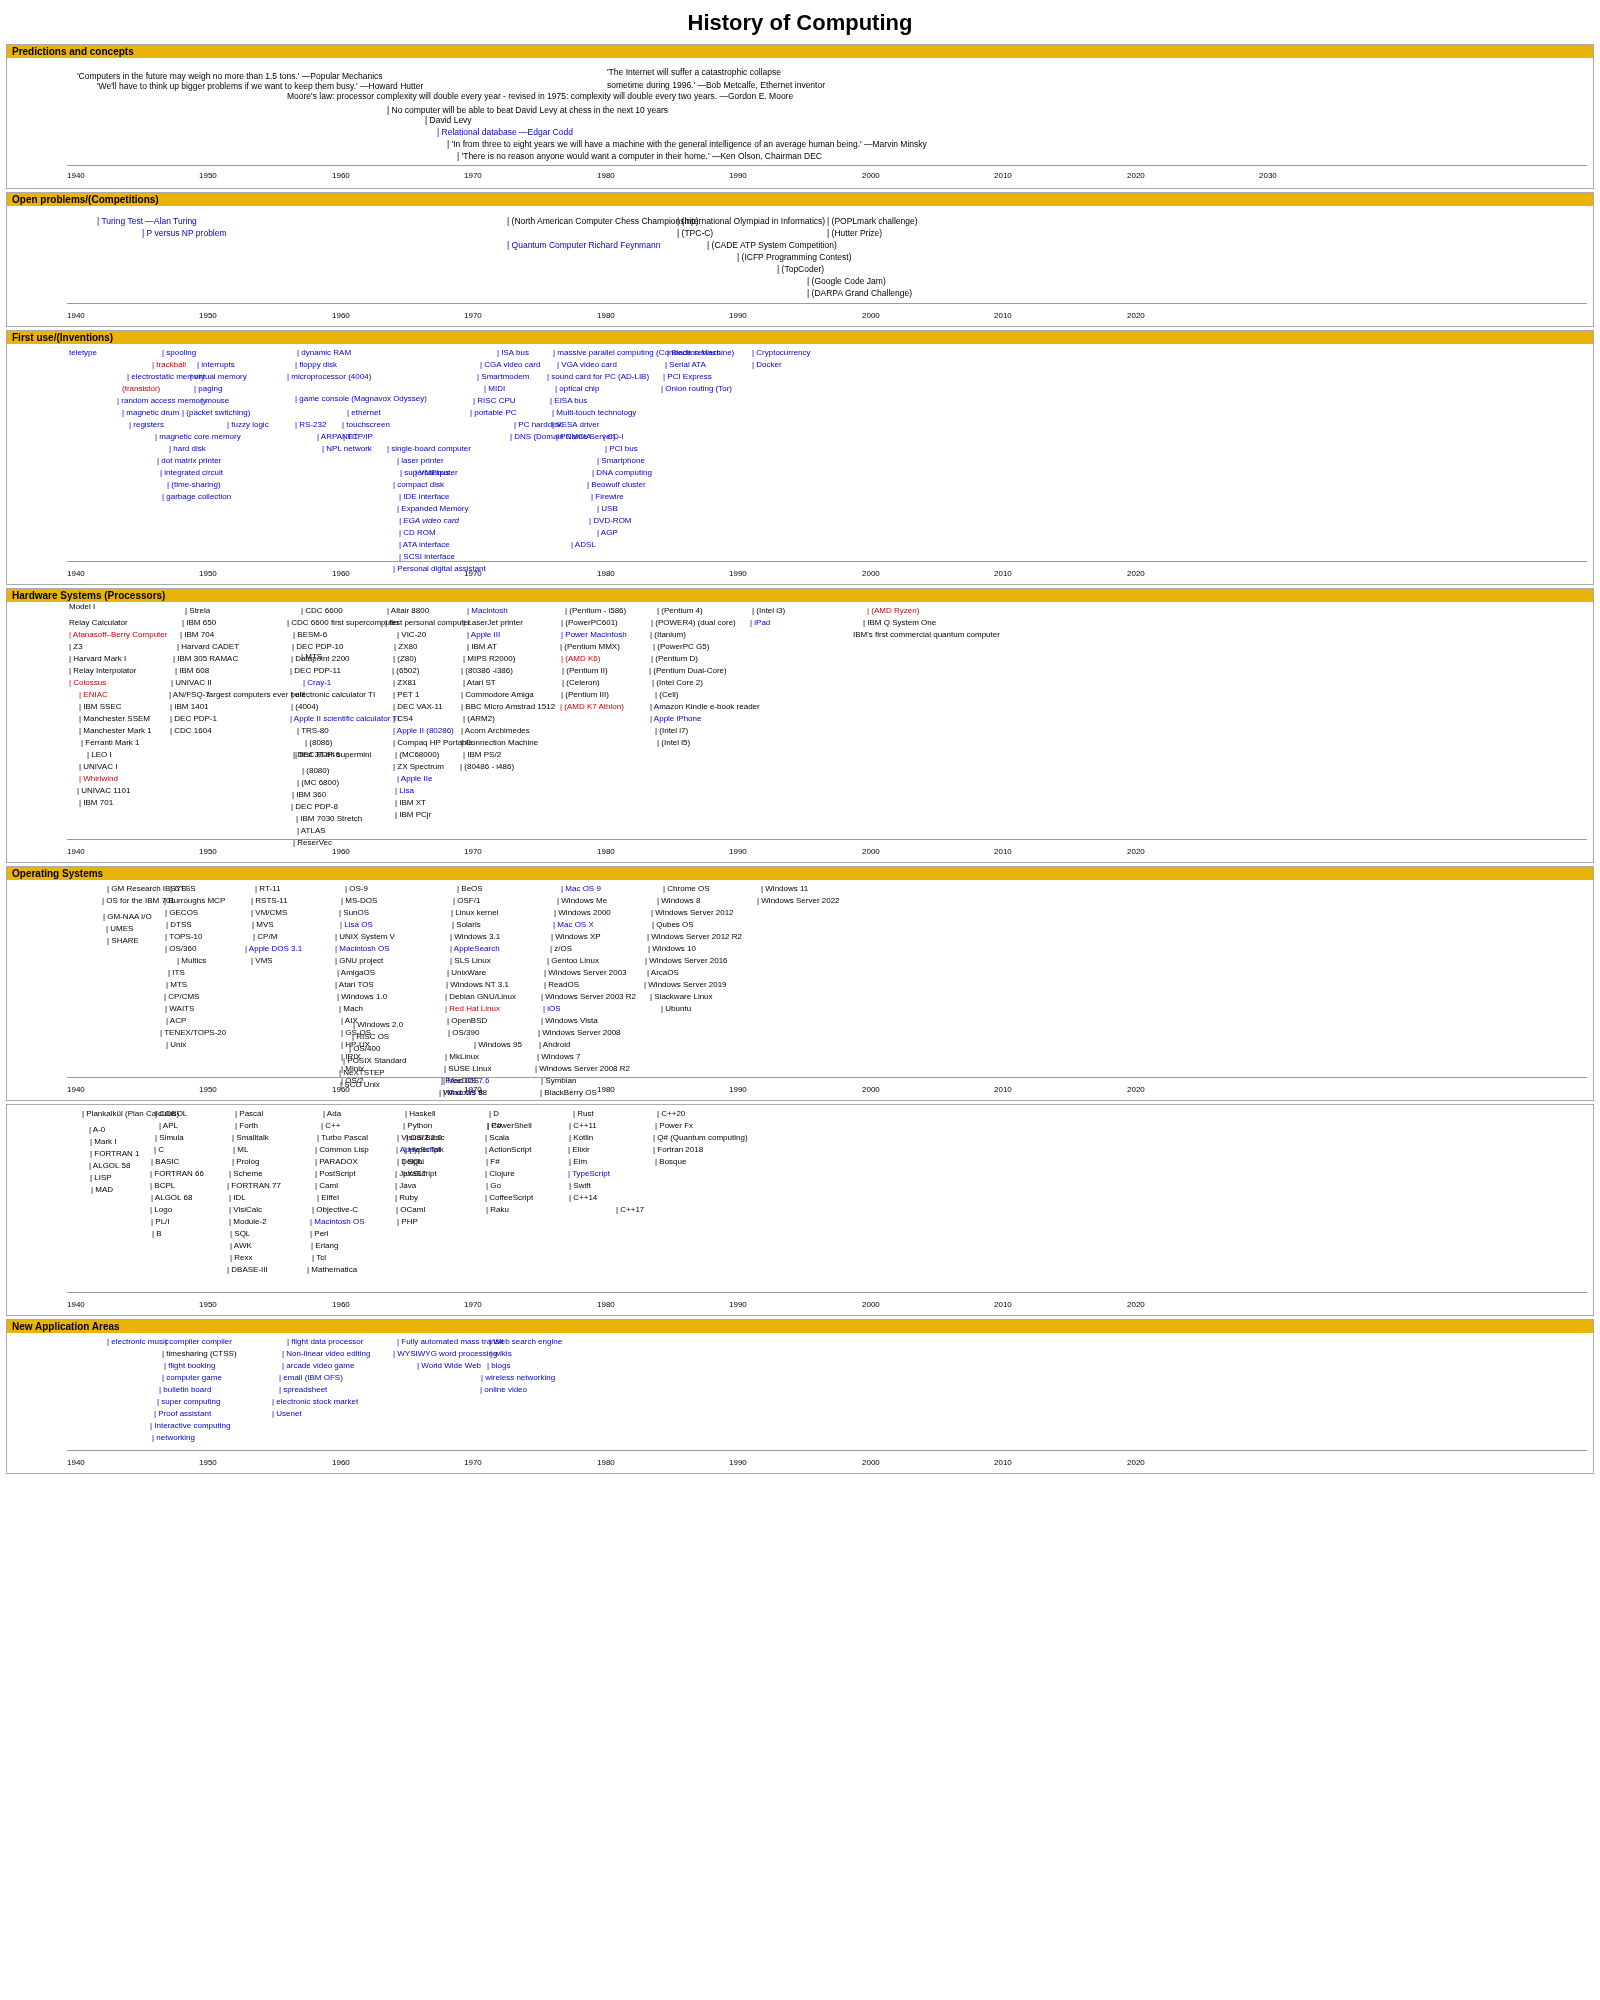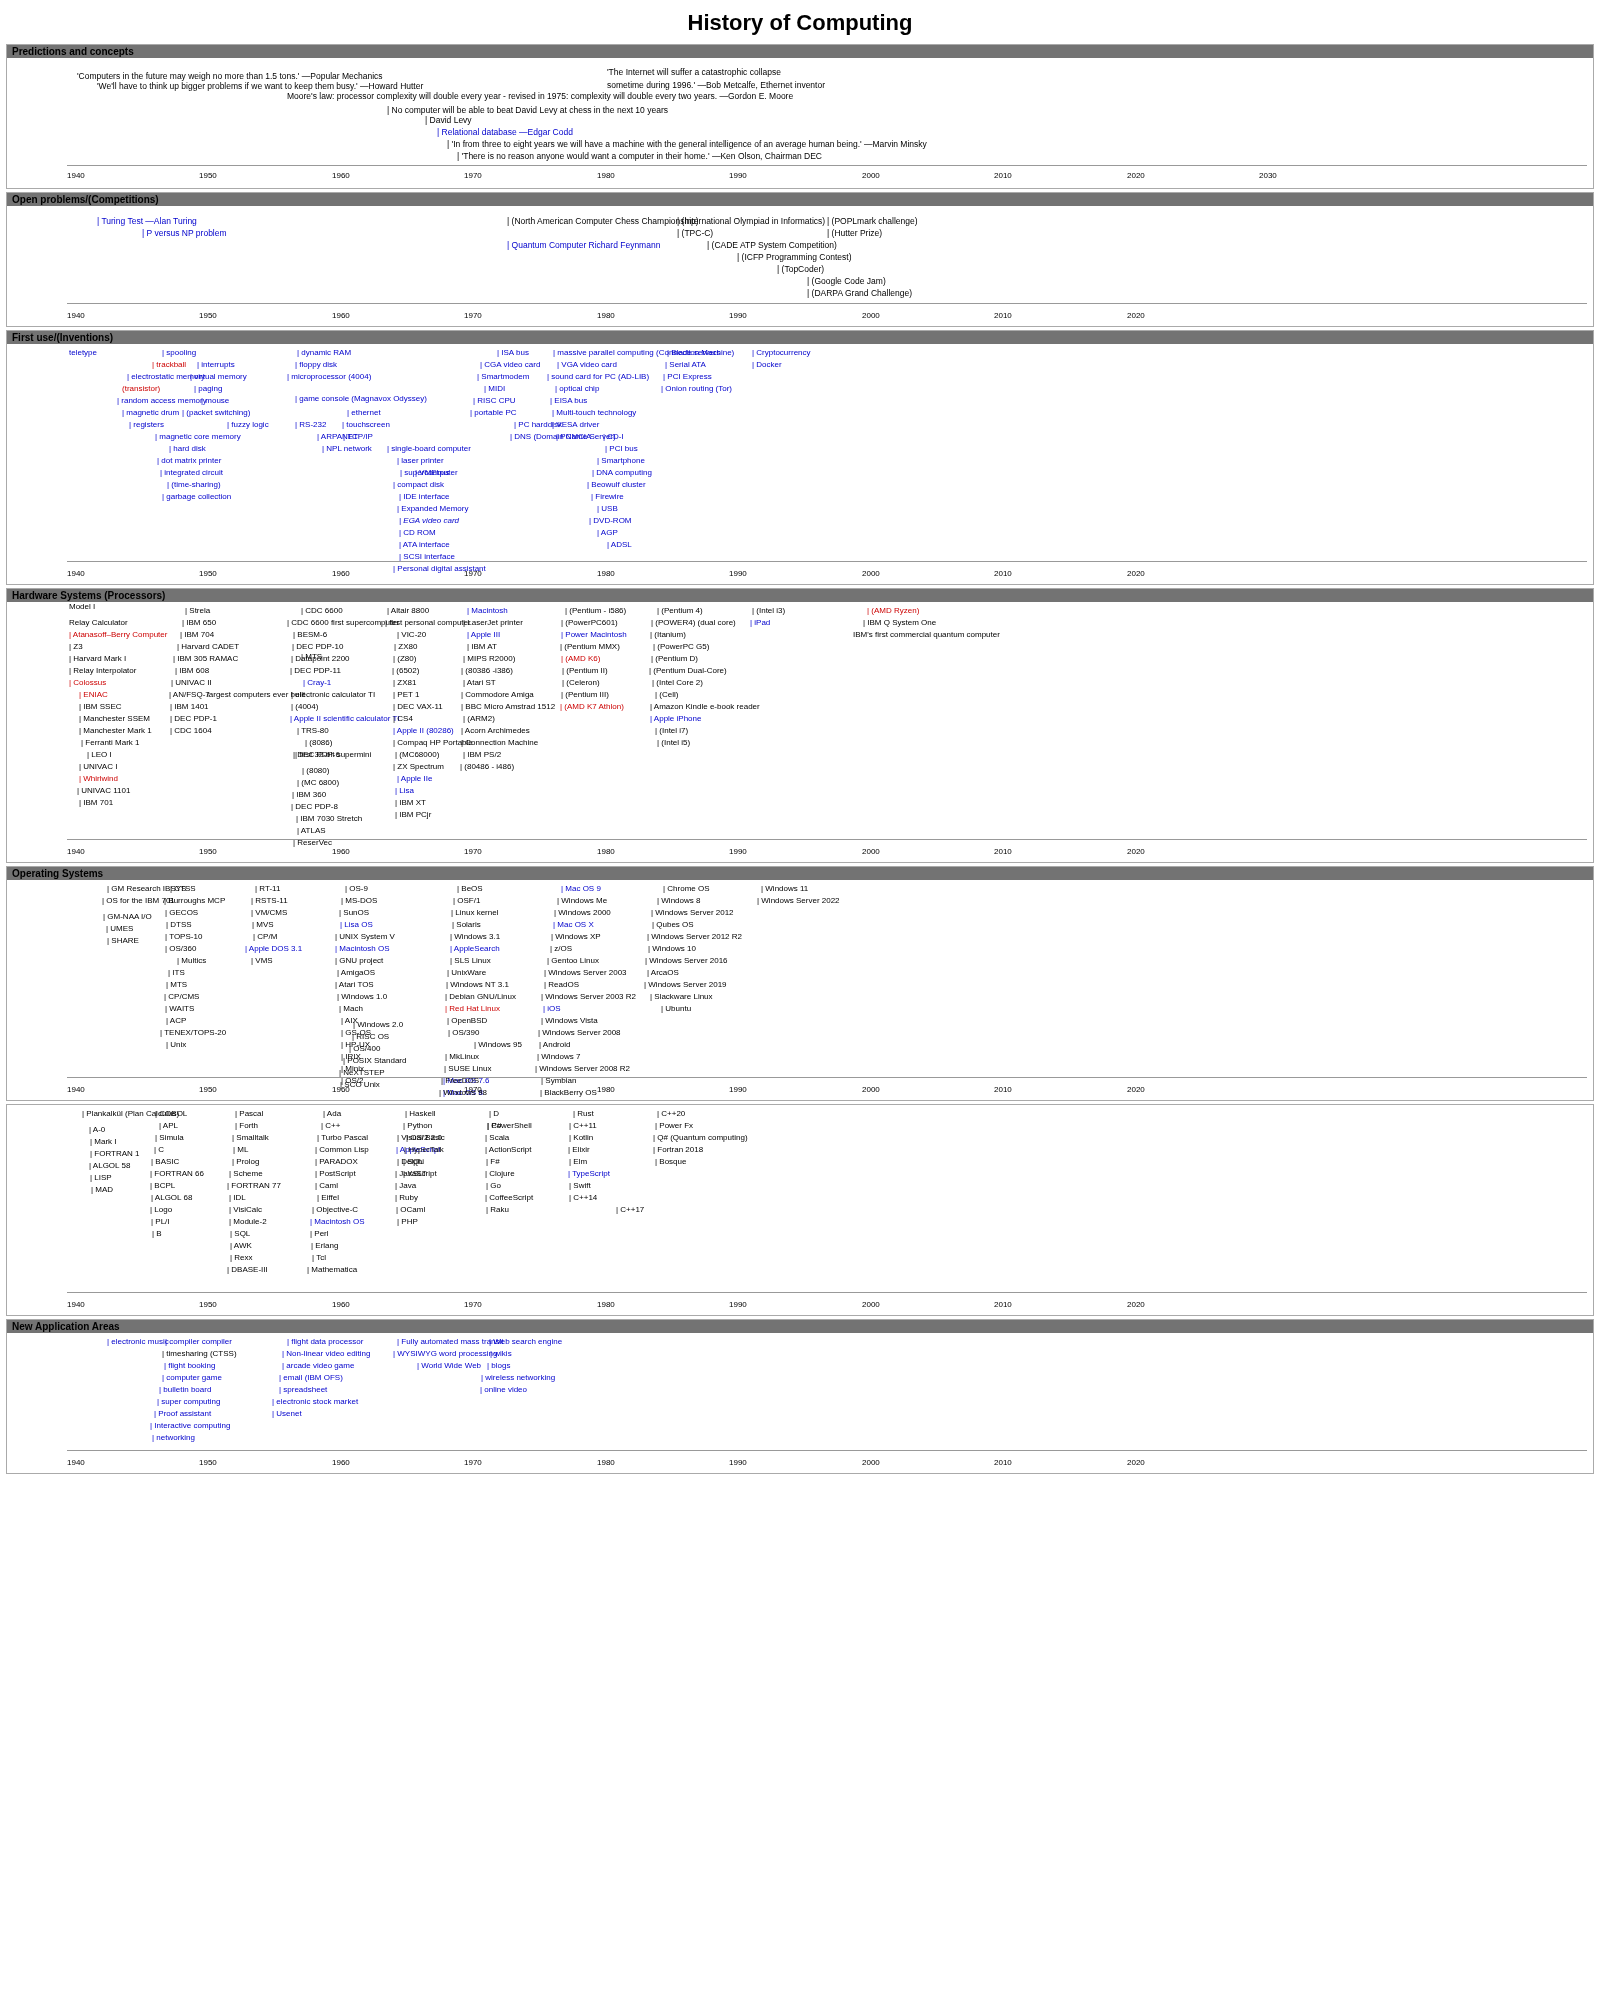--- a/index.html
+++ b/index.html
@@ -27,21 +27,21 @@
       background: #fff;
     }
 
     
     .section-wrap {
       border: 1px solid #aaa;
       margin: 3px 6px;
     }
 
     .sec-title {
-      background: #737373;
+      background: #eab308;
       font-weight: bold;
       font-size: 10px;
       padding: 1px 5px;
     }
 
     .sec-body {
       position: relative;
       background: #fff;
     }
   </style>
@@ -196,21 +196,21 @@
       <div style="position:absolute;left:596px;top:88px;" class="blue">| CD-I</div>
 
       <div style="position:absolute;left:598px;top:100px;" class="blue">| PCI bus</div>
       <div style="position:absolute;left:590px;top:112px;" class="blue">| Smartphone</div>
       <div style="position:absolute;left:585px;top:124px;" class="blue">| DNA computing</div>
       <div style="position:absolute;left:580px;top:136px;" class="blue">| Beowulf cluster</div>
       <div style="position:absolute;left:584px;top:148px;" class="blue">| Firewire</div>
       <div style="position:absolute;left:590px;top:160px;" class="blue">| USB</div>
       <div style="position:absolute;left:582px;top:172px;" class="blue">| DVD-ROM</div>
       <div style="position:absolute;left:590px;top:184px;" class="blue">| AGP</div>
-      <div style="position:absolute;left:600px;top:196px;" class="blue">| ADSL</div>
+      <div style="position:absolute;left:564px;top:196px;" class="blue">| ADSL</div>
 
       <div style="position:absolute;left:660px;top:4px;" class="blue">| Blade servers</div>
       <div style="position:absolute;left:658px;top:16px;" class="blue">| Serial ATA</div>
       <div style="position:absolute;left:656px;top:28px;" class="blue">| PCI Express</div>
       <div style="position:absolute;left:654px;top:40px;" class="blue">| Onion routing (Tor)</div>
 
       <div style="position:absolute;left:745px;top:4px;" class="blue">| Cryptocurrency</div>
       <div style="position:absolute;left:745px;top:16px;" class="blue">| Docker</div>
 
       <div style="position:absolute;bottom:6px;left:60px;font-size:8px;">1940</div>

